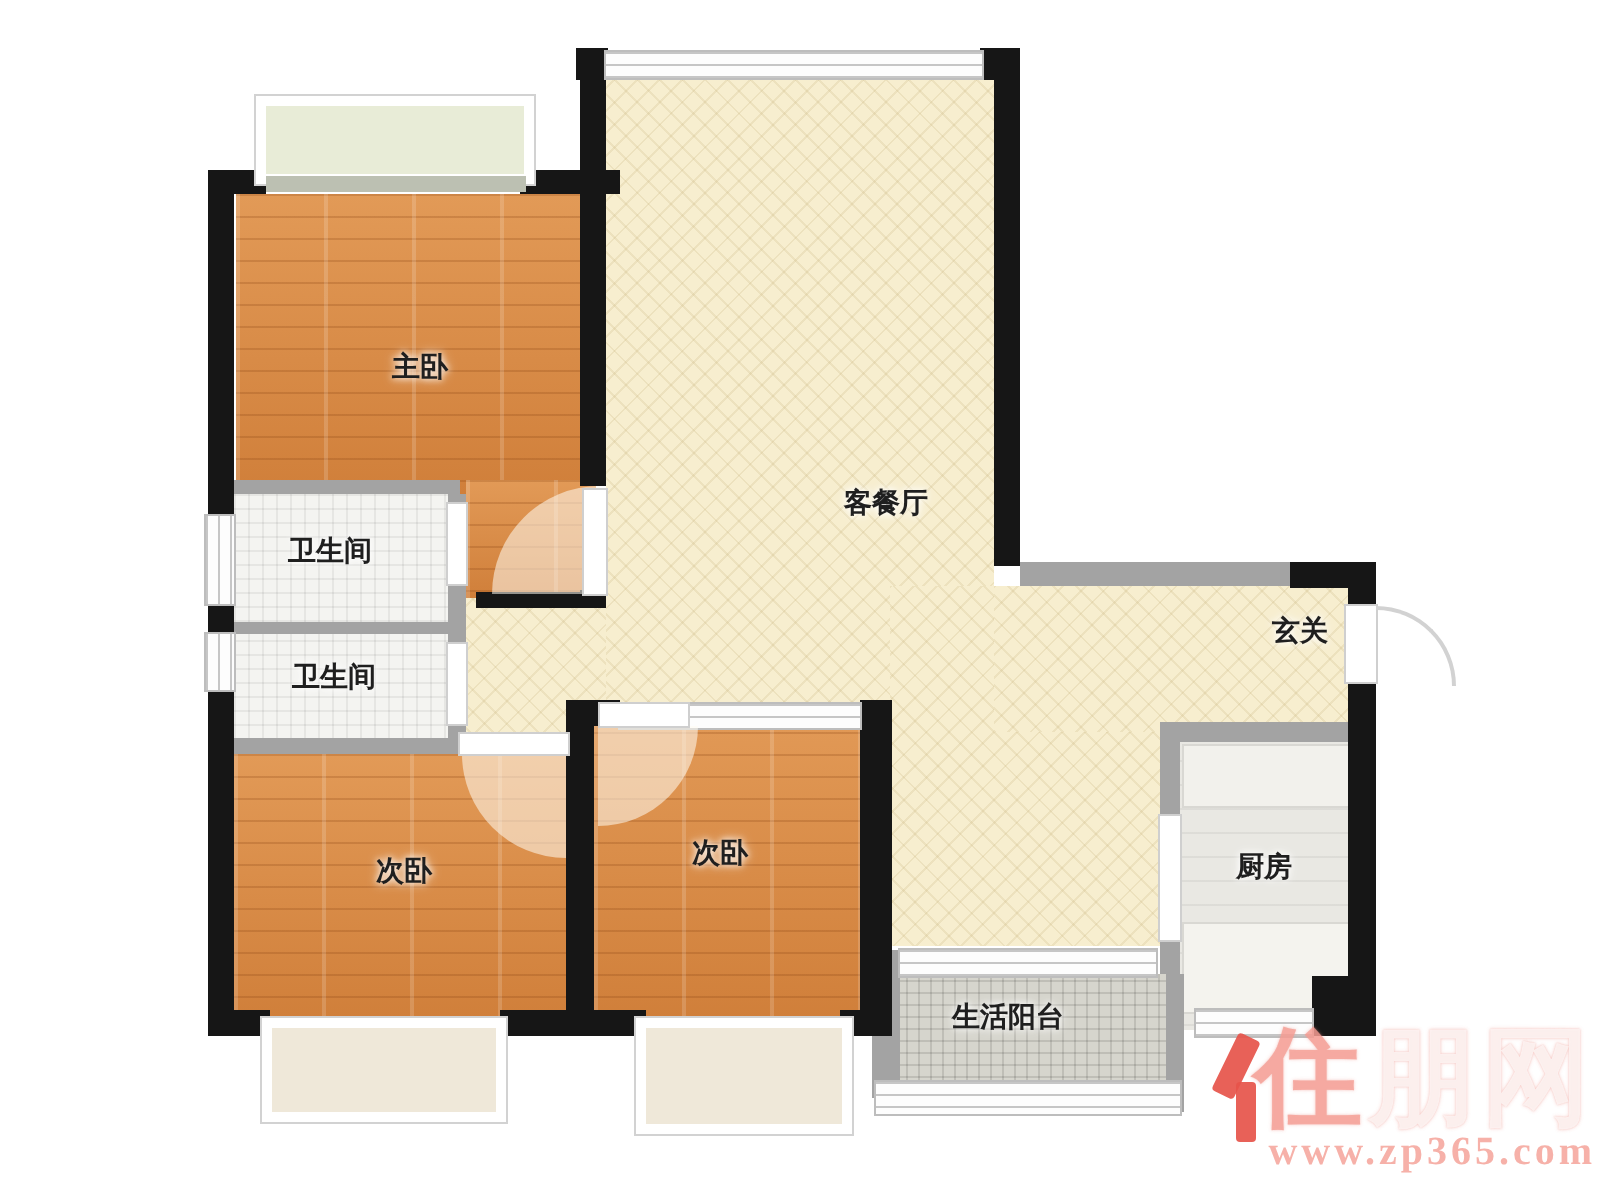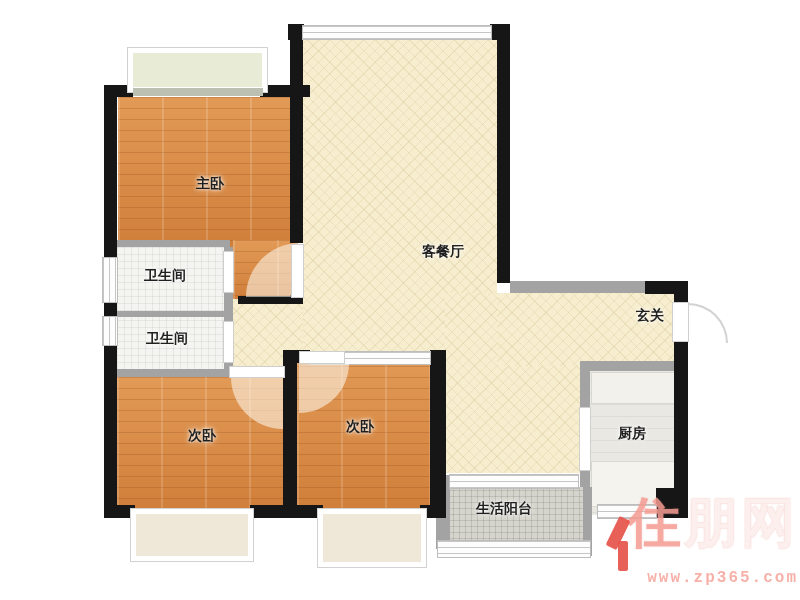--- a/index.html
+++ b/index.html
@@ -1,17 +1,17 @@
 <!DOCTYPE html>
 <html><head>
 <meta charset="utf-8">
 <style>
   html,body{margin:0;padding:0;background:#fff;}
   #stage{position:relative;width:800px;height:600px;background:#ffffff;overflow:hidden;
-         font-family:Liberation Mono, monospace;}
+         font-family:Liberation Serif, serif;}
   .abs{position:absolute;}
   
   .wood{background-color:#d98844;
     background-image:
       repeating-linear-gradient(90deg, rgba(255,255,255,.16) 0 2px, rgba(255,255,255,0) 2px 44px),
       repeating-linear-gradient(180deg, rgba(140,70,20,.25) 0 1px, rgba(0,0,0,0) 1px 11px),
       linear-gradient(180deg,#e29a57,#d07f3a);}
   .beige{background-color:#f7eecf;
     background-image:
       repeating-linear-gradient(45deg, rgba(196,175,120,.20) 0 1px, transparent 1px 8px),
@@ -46,21 +46,21 @@
   .bay2{border:5px solid #ffffff;box-shadow:0 0 0 1px #d2d2d2;background:#efe8d9;}
   
   .lbl{transform:translate(-50%,-50%);font-weight:bold;font-size:14px;color:#1f1f1f;
        white-space:nowrap;text-shadow:0 0 3px rgba(255,255,255,.95),0 0 6px rgba(255,255,255,.8);}
   
   .wm{right:2px;bottom:14px;text-align:right;opacity:.88;line-height:1;}
   .wm-brand{font-weight:bold;font-size:54px;letter-spacing:3px;
             color:rgba(252,240,238,.95);
             text-shadow:0 0 1px rgba(238,150,140,.55),0 0 2px rgba(238,150,140,.35);}
   .wm-first{color:rgba(244,156,146,.95);}
-  .wm-url{font-weight:bold;font-size:16px;letter-spacing:2px;margin-top:16px;
+  .wm-url{font-weight:bold;font-size:20px;letter-spacing:2px;margin-top:0;
           color:rgba(243,150,140,.85);text-shadow:0 0 1px rgba(255,255,255,.8);}
   .wm-bar{background:#e6544a;border-radius:2px;opacity:.92;}
 </style>
 </head>
 <body>
 
 <div id="stage">
 
   <div class="abs beige" style="left:303px;top:32px;width:194px;height:321px"></div>
   <div class="abs beige" style="left:445px;top:293px;width:137px;height:180px"></div>

